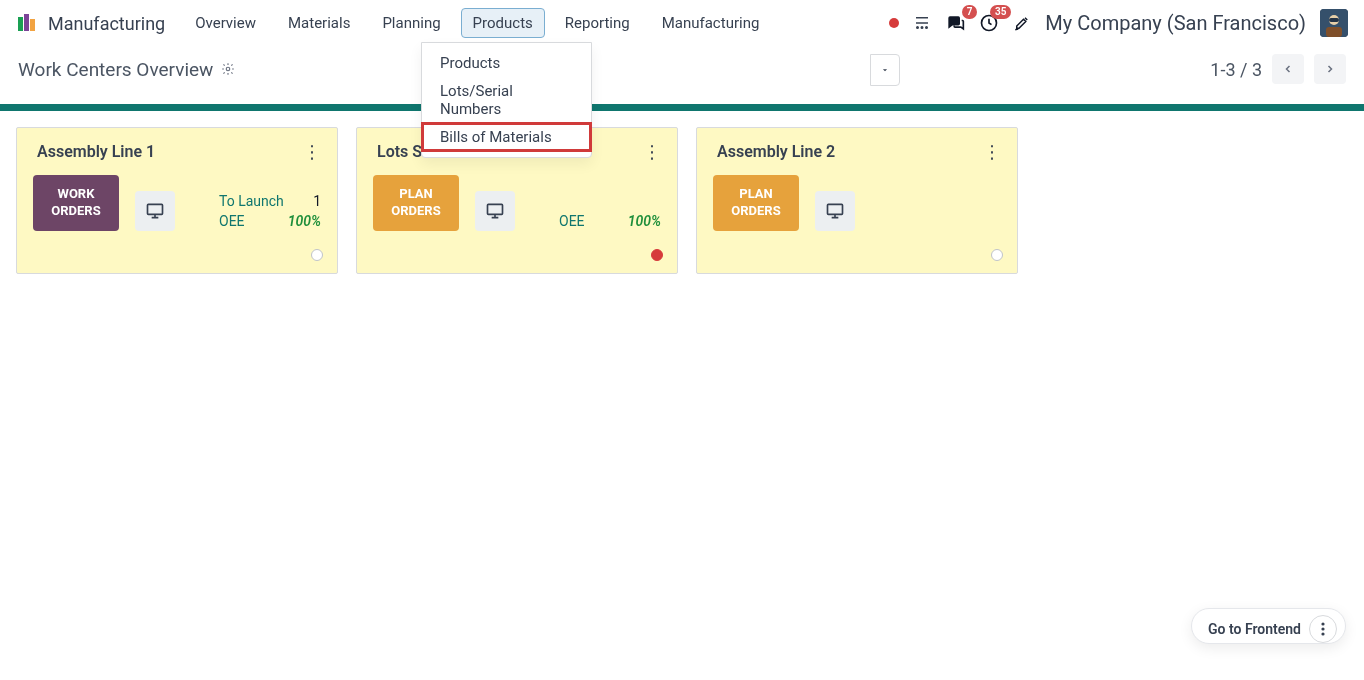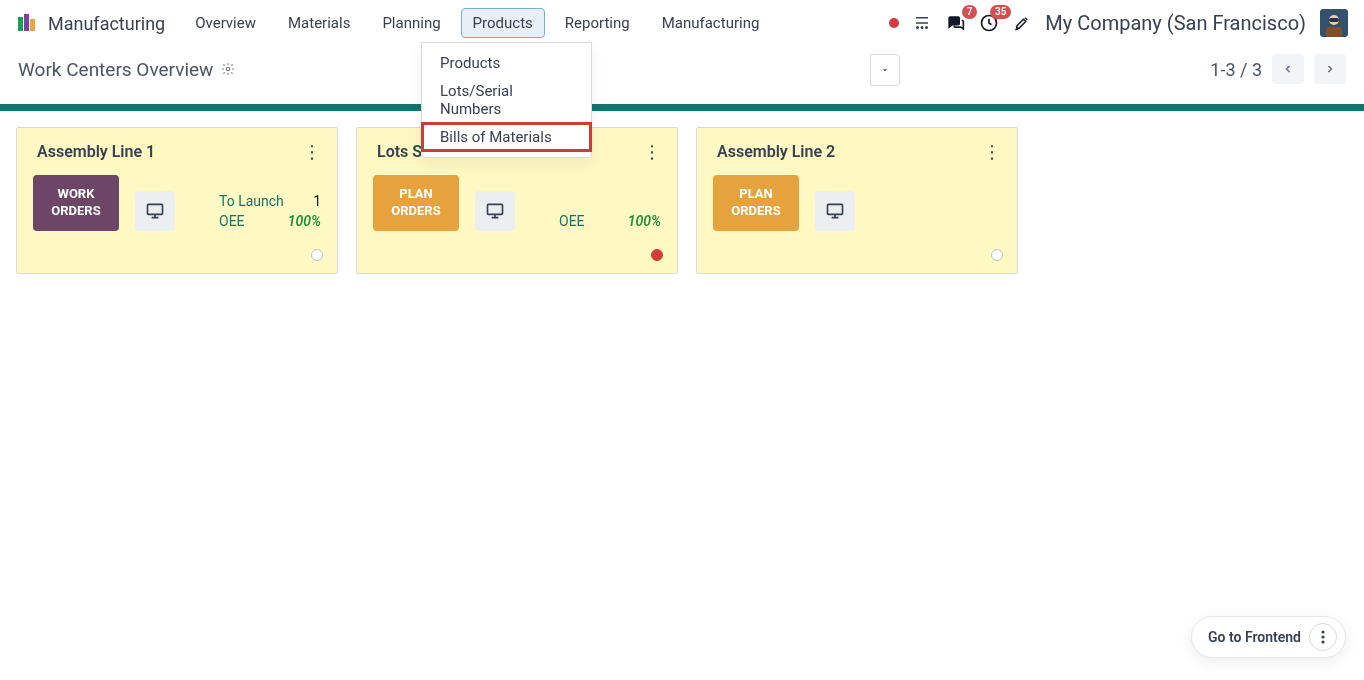--- a/index.html
+++ b/index.html
@@ -122,22 +122,22 @@
   .kv { flex:1; font-size:14px; }
   .kv-row { display:flex; justify-content:space-between; padding: 2px 0; margin-left: 28px; }
   .kv-key { color:#0f766e; cursor:pointer; }
   .kv-val { color:#111827; }
   .kv-val.pct { color:#1f8f3b; font-weight:600;font-style:italic; }
   .card-footer { display:flex; justify-content:flex-end; padding: 6px 14px 12px; }
   .status-dot { width:12px; height:12px; border-radius:50%; border:1px solid #c0c4c9; background:#fff; }
   .status-dot.red { background:#d63b3b; border-color:#d63b3b; }
 
   
-  .fab-wrap { position:absolute; right:18px; bottom:22px; display:flex; align-items:center; gap:8px;
-    border:1px solid #e5e7eb; border-radius:26px; padding:6px 8px 6px 16px; background:#fff;
+  .fab-wrap { position:absolute; right:18px; bottom:36px; display:flex; align-items:center; gap:8px;
+    border:1px solid #e5e7eb; border-radius:26px; padding:6px 8px 0 16px; background:#fff;
     box-shadow: 0 4px 14px rgba(0,0,0,.08);
   }
   .fab-label { font-size:14px; font-weight:600; color:#374151; cursor:pointer; }
   .fab-btn { width:28px; height:28px; border-radius:50%; border:1px solid #d8dadd; background:#fff;
     display:flex; align-items:center; justify-content:center; cursor:pointer; }
 
   
   svg { display:block; }
 </style>
 </head>

